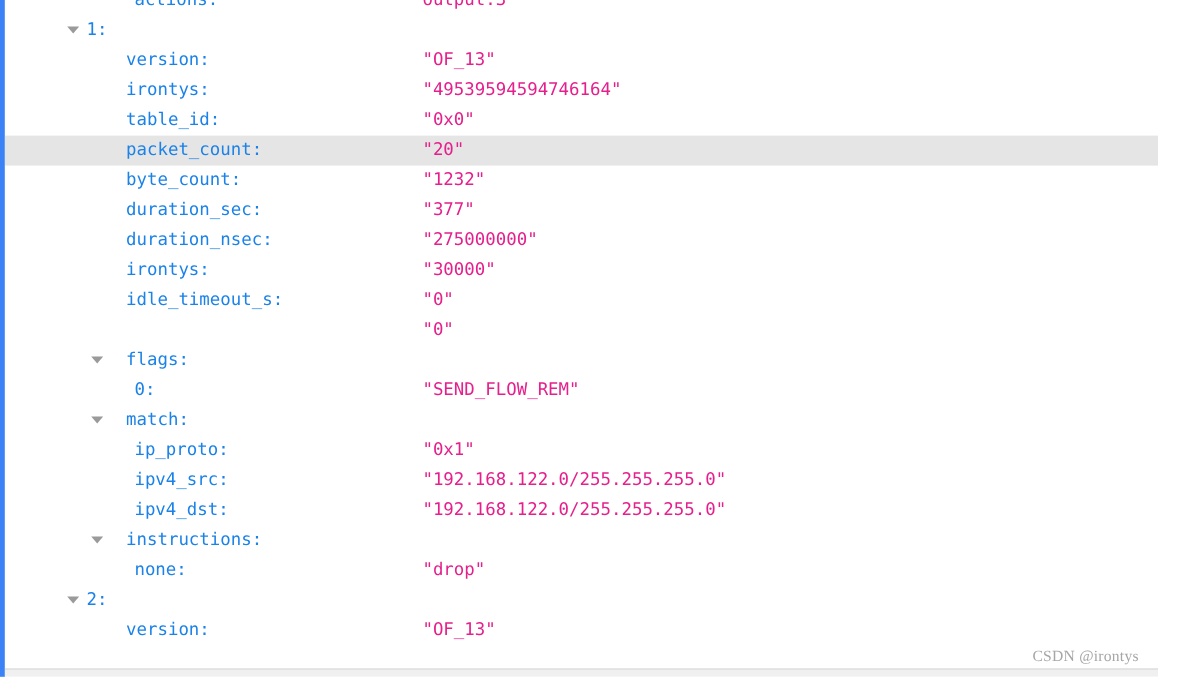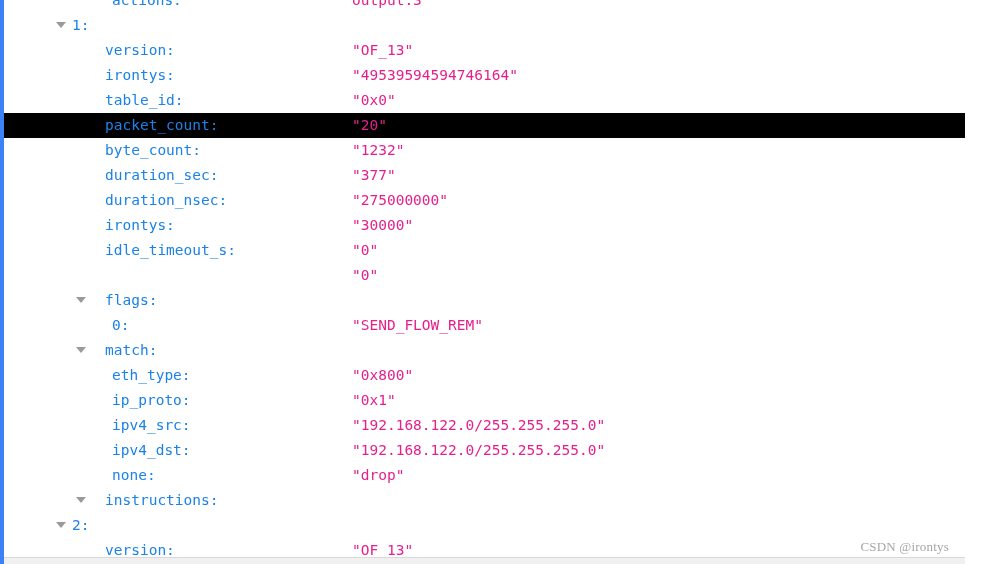--- a/index.html
+++ b/index.html
@@ -33,21 +33,21 @@
 
   .row {
     position: relative;
     height: 25px;
     line-height: 25px;
     white-space: nowrap;
     font-size: 14.5px;
     letter-spacing: 0px;
   }
   .row.highlight {
-    background: #000000;
+    background: #e5e5e5;
   }
 
   .twisty {
     position: absolute;
     top: 0;
     width: 12px;
     height: 25px;
     display: inline-block;
   }
   .twisty::before {
@@ -162,43 +162,39 @@
       </div>
       <div class="row d3">
         <span class="key">0:</span>
         <span class="val">"SEND_FLOW_REM"</span>
       </div>
       <div class="row d2">
         <span class="twisty"></span>
         <span class="key">match:</span>
       </div>
       <div class="row d3">
-        <span class="key">eth_type:</span>
-        <span class="val">"0x800"</span>
-      </div>
-      <div class="row d3">
         <span class="key">ip_proto:</span>
         <span class="val">"0x1"</span>
       </div>
       <div class="row d3">
         <span class="key">ipv4_src:</span>
         <span class="val">"192.168.122.0/255.255.255.0"</span>
       </div>
       <div class="row d3">
         <span class="key">ipv4_dst:</span>
         <span class="val">"192.168.122.0/255.255.255.0"</span>
       </div>
+      <div class="row d2">
+        <span class="twisty"></span>
+        <span class="key">instructions:</span>
+      </div>
       <div class="row d3">
         <span class="key">none:</span>
         <span class="val">"drop"</span>
       </div>
-      <div class="row d2">
-        <span class="twisty"></span>
-        <span class="key">instructions:</span>
-      </div>
       <div class="row d1">
         <span class="twisty"></span>
         <span class="key">2:</span>
       </div>
       <div class="row d2">
         <span class="key">version:</span>
         <span class="val">"OF_13"</span>
       </div>
     </div>
 

